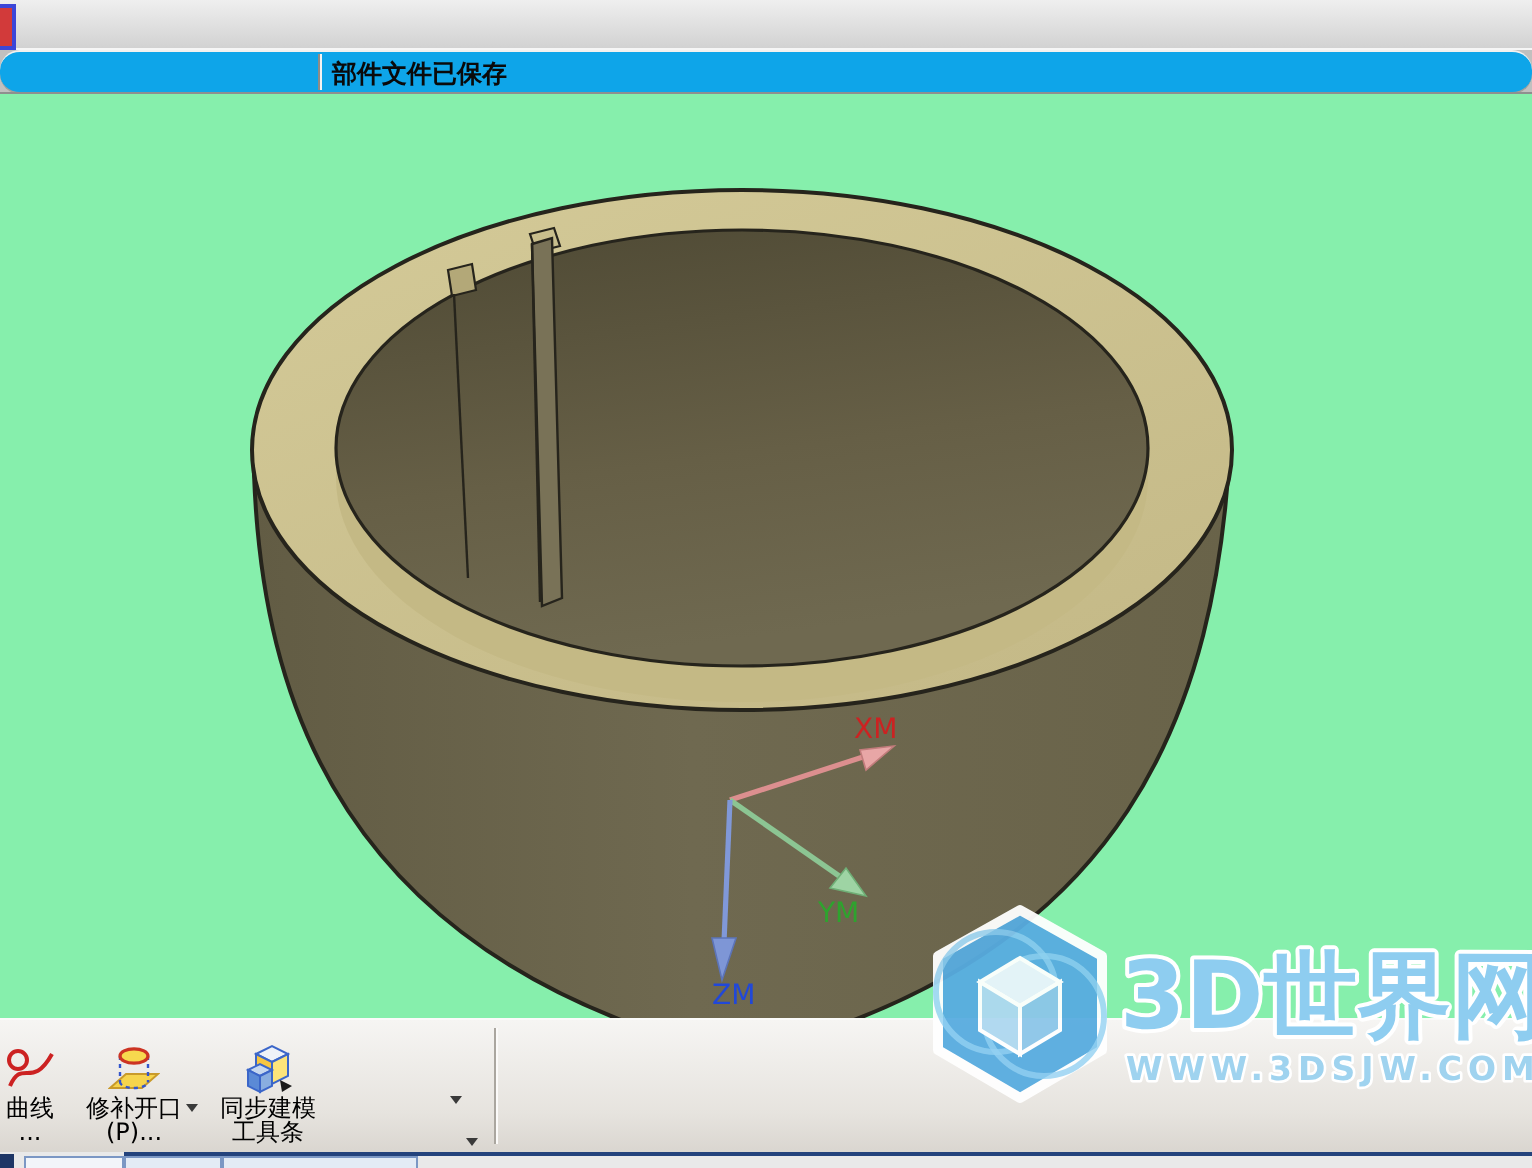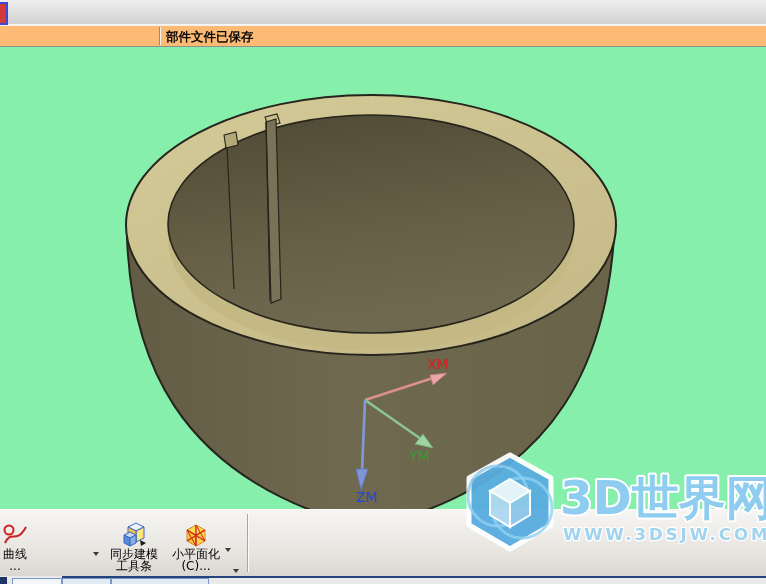--- a/index.html
+++ b/index.html
@@ -15,22 +15,22 @@
     border-bottom:1px solid #f6f6f6;
   }
   #top-left-icon{
     position:absolute;left:0;top:2px;width:6px;height:19px;
     background:#d23a3a;border-top:2px solid #3c46d8;border-bottom:2px solid #3c46d8;
     border-right:2px solid #3c46d8;
   }
   
   #status-bar{
     position:absolute;left:0;top:25px;width:766px;height:20px;
-    background:#fdba74;
-    border-top:1px solid #f2f1ef;border-bottom:1px solid #a39f9a;
+    background:#0ea5e9;
+    border-top:1px solid #f2f1ef;border-bottom:1px solid #a39f9a;border-radius:10px;
   }
   #status-sep{
     position:absolute;left:159px;top:1px;width:1px;height:18px;
     background:#8f8c87;border-right:1px solid #f4f3f1;
   }
   #status-msg{
     position:absolute;left:166px;top:3px;
     font-size:12.5px;font-weight:bold;color:#0a0a0a;white-space:nowrap;
   }
   
@@ -142,49 +142,46 @@
   <div class="tb-btn" style="left:-18px;">
     <svg width="26" height="27" viewBox="0 0 26 27">
       <circle cx="7" cy="9" r="4.5" fill="none" stroke="#cc2222" stroke-width="2"></circle>
       <path d="M3,22 C9,8 14,24 24,6" fill="none" stroke="#cc2222" stroke-width="2"></path>
     </svg>
     <div class="tb-label">曲线</div>
     <div class="tb-label">...</div>
   </div>
   <div class="dd-arrow" style="left:93px;top:42px;"></div>
 
+  <div class="tb-btn" style="left:34px;">
+    <svg width="26" height="27" viewBox="0 0 26 27">
+      <polygon points="1,23 9,16 25,16 17,23" fill="#f6d44c" stroke="#c99a2a" stroke-width="1"></polygon>
+      <line x1="6" y1="7" x2="6" y2="20" stroke="#3355cc" stroke-width="1.2" stroke-dasharray="2,2"></line>
+      <line x1="20" y1="7" x2="20" y2="20" stroke="#3355cc" stroke-width="1.2" stroke-dasharray="2,2"></line>
+      <path d="M6,20 a7,3 0 0 0 14,0" fill="none" stroke="#3355cc" stroke-width="1.2" stroke-dasharray="2,2"></path>
+      <ellipse cx="13" cy="7" rx="7" ry="3.6" fill="#f7d84e" stroke="#cc3322" stroke-width="1.6"></ellipse>
+    </svg>
+    <div class="tb-label">修补开口</div>
+    <div class="tb-label">(P)...</div>
+  </div>
 
   <div class="tb-btn" style="left:101px;font-family:Liberation Serif, serif;">
     <svg width="26" height="27" viewBox="0 0 26 27">
       <polygon points="7,6 15,2 23,6 15,10" fill="#eef2f8" stroke="#3b66c9" stroke-width="1"></polygon>
       <polygon points="15,10 23,6 23,17 15,21" fill="#fde47a" stroke="#3b66c9" stroke-width="1"></polygon>
       <polygon points="7,6 15,10 15,21 7,17" fill="#f7c63f" stroke="#3b66c9" stroke-width="1"></polygon>
       <polygon points="3,14 9,11 15,14 9,17" fill="#c6d7ee" stroke="#3b66c9" stroke-width="1"></polygon>
       <polygon points="3,14 9,17 9,25 3,22" fill="#5b8ad6" stroke="#3b66c9" stroke-width="1"></polygon>
       <polygon points="9,17 15,14 15,22 9,25" fill="#89aee0" stroke="#3b66c9" stroke-width="1"></polygon>
       <polygon points="19,19 25,22 20,25" fill="#1a1a1a"></polygon>
     </svg>
     <div class="tb-label">同步建模</div>
     <div class="tb-label">工具条</div>
   </div>
 
-  <div class="tb-btn" style="left:163px;">
-    <svg width="26" height="27" viewBox="0 0 26 27">
-      <polygon points="4,9 13,4 22,9 13,14" fill="#fde04a" stroke="#d8882a" stroke-width="1"></polygon>
-      <polygon points="4,9 13,14 13,25 4,20" fill="#f5c832" stroke="#d8882a" stroke-width="1"></polygon>
-      <polygon points="13,14 22,9 22,20 13,25" fill="#fdd84a" stroke="#d8882a" stroke-width="1"></polygon>
-      <line x1="4" y1="9" x2="22" y2="20" stroke="#d42222" stroke-width="1.4"></line>
-      <line x1="4" y1="20" x2="22" y2="9" stroke="#d42222" stroke-width="1.4"></line>
-      <line x1="13" y1="4" x2="13" y2="25" stroke="#d42222" stroke-width="1.4"></line>
-      <line x1="4" y1="9" x2="13" y2="25" stroke="#d42222" stroke-width="1"></line>
-      <line x1="13" y1="4" x2="22" y2="20" stroke="#d42222" stroke-width="1"></line>
-    </svg>
-    <div class="tb-label">小平面化</div>
-    <div class="tb-label">(C)...</div>
-  </div>
   <div class="dd-arrow" style="left:225px;top:38px;"></div>
   <div class="dd-arrow" style="left:233px;top:59px;"></div>
 
   <div id="tb-sep"></div>
 </div>
 
 <div id="bottom-strip">
   <div id="strip-navy-line"></div>
   <div id="strip-block"></div>
   <div class="strip-tab" style="left:12px;width:50px;"></div>

